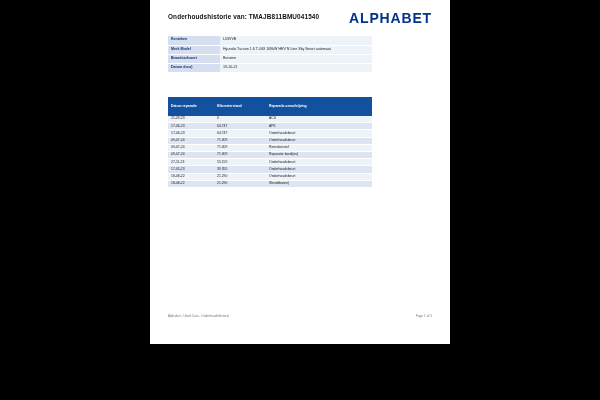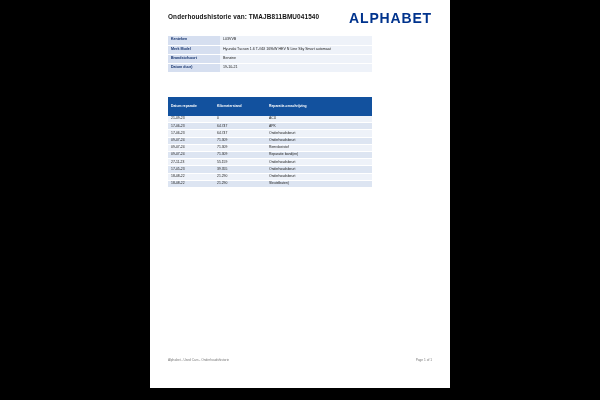--- a/index.html
+++ b/index.html
@@ -11,21 +11,21 @@
     width: 600px;
     height: 400px;
     overflow: hidden;
     font-family: "Liberation Sans", sans-serif;
   }
   .page {
     position: absolute;
     left: 150px;
     top: 0;
     width: 300px;
-    height: 388px;
+    height: 344px;
     background: #ffffff;
   }
   .doc-header {
     position: absolute;
     left: 18px;
     top: 10px;
     right: 18px;
     height: 22px;
   }
   .doc-title {

